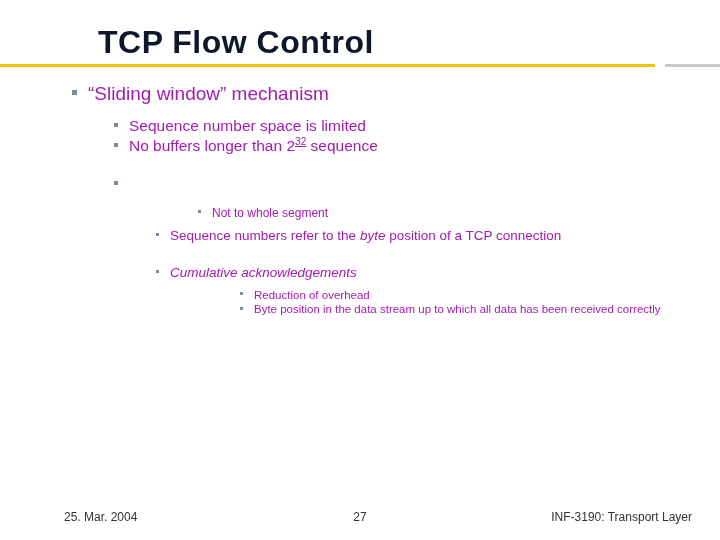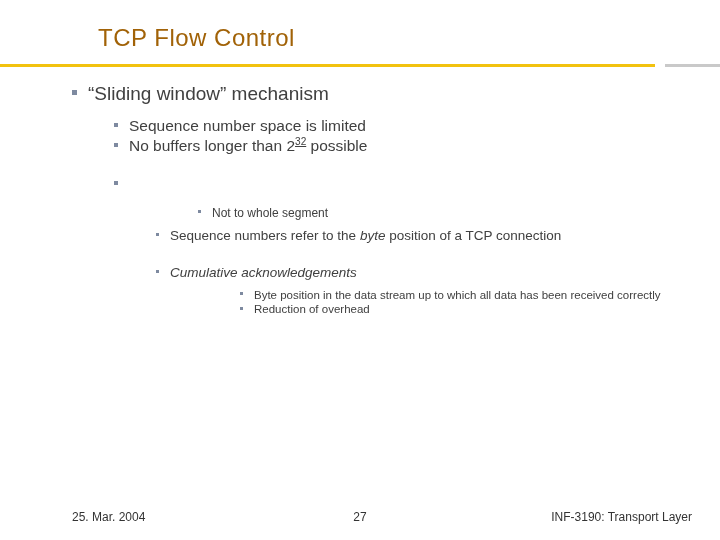--- a/index.html
+++ b/index.html
@@ -6,23 +6,23 @@
   html, body { width: 720px; height: 540px; overflow: hidden; }
   body {
     background: #fff;
     font-family: Verdana, Geneva, sans-serif;
     position: relative;
   }
   .title {
     position: absolute;
     left: 98px;
     top: 24px;
-    font-size: 24px;
-    color: #a16207;
-    font-weight: 400;
+    font-size: 32px;
+    color: #0f172a;
+    font-weight: 700;
     letter-spacing: 0.5px;
   }
   .underline {
     position: absolute;
     left: 0;
     top: 64px;
     width: 100%;
     height: 3px;
   }
   .underline .yel {
@@ -47,21 +47,21 @@
     top: 0;
     height: 3px;
     width: 55px;
     background: #c9c9c9;
   }
   .content {
     position: absolute;
     left: 72px;
     top: 82px;
     right: 16px;
-    color: #404040;
+    color: #a21caf;
   }
   .row { line-height: 1.28; }
   .sq {
     display: inline-block;
     width: 5px;
     height: 5px;
     background: #7e8aa0;
     vertical-align: middle;
     margin-right: 11px;
     position: relative;
@@ -83,21 +83,21 @@
   .gap-v-lg { height: 18px; }
 
   .footer {
     position: absolute;
     left: 0;
     bottom: 16px;
     width: 100%;
     font-size: 12px;
     color: #333;
   }
-  .footer .date { position: absolute; left: 72px; bottom: 0; }
+  .footer .date { position: absolute; left: 64px; bottom: 0; }
   .footer .pnum { position: absolute; left: 50%; transform: translateX(-50%); bottom: 0; }
   .footer .course { position: absolute; right: 28px; bottom: 0; }
 </style>
 </head>
 <body>
 
 <div class="title">TCP Flow Control</div>
 <div class="underline">
   <div class="yel"></div>
   <div class="gap"></div>
@@ -107,21 +107,21 @@
 <div class="content">
 
   <div class="row lvl1">
     <span class="sq s1"></span><span>“Sliding window” mechanism</span>
   </div>
 
   <div class="row lvl2">
     <span class="sq s2"></span><span>Sequence number space is limited</span>
   </div>
   <div class="row lvl2">
-    <span class="sq s2"></span><span>No buffers longer than 2</span><sup>32</sup><span> possible</span>
+    <span class="sq s2"></span><span>No buffers longer than 2</span><sup>32</sup><span> sequence</span>
   </div>
 
   <div class="gap-v-lg"></div>
 
   <div class="row lvl2">
     <span class="sq s2"></span>
   </div>
 
   <div class="gap-v-sm"></div>
 
@@ -143,24 +143,24 @@
 
   <div class="gap-v-sm"></div>
 
   <div class="row lvl3">
     <span class="sq s3"></span><span class="italic">Cumulative acknowledgements</span>
   </div>
 
   <div class="gap-v-sm"></div>
 
   <div class="row lvl5">
-    <span class="sq s4"></span><span>Byte position in the data stream up to which all data has been received correctly</span>
+    <span class="sq s4"></span><span>Reduction of overhead</span>
   </div>
   <div class="row lvl5">
-    <span class="sq s4"></span><span>Reduction of overhead</span>
+    <span class="sq s4"></span><span>Byte position in the data stream up to which all data has been received correctly</span>
   </div>
 
 </div>
 
 <div class="footer">
   <div class="date">25. Mar. 2004</div>
   <div class="pnum">27</div>
   <div class="course">INF-3190: Transport Layer</div>
 </div>
 

